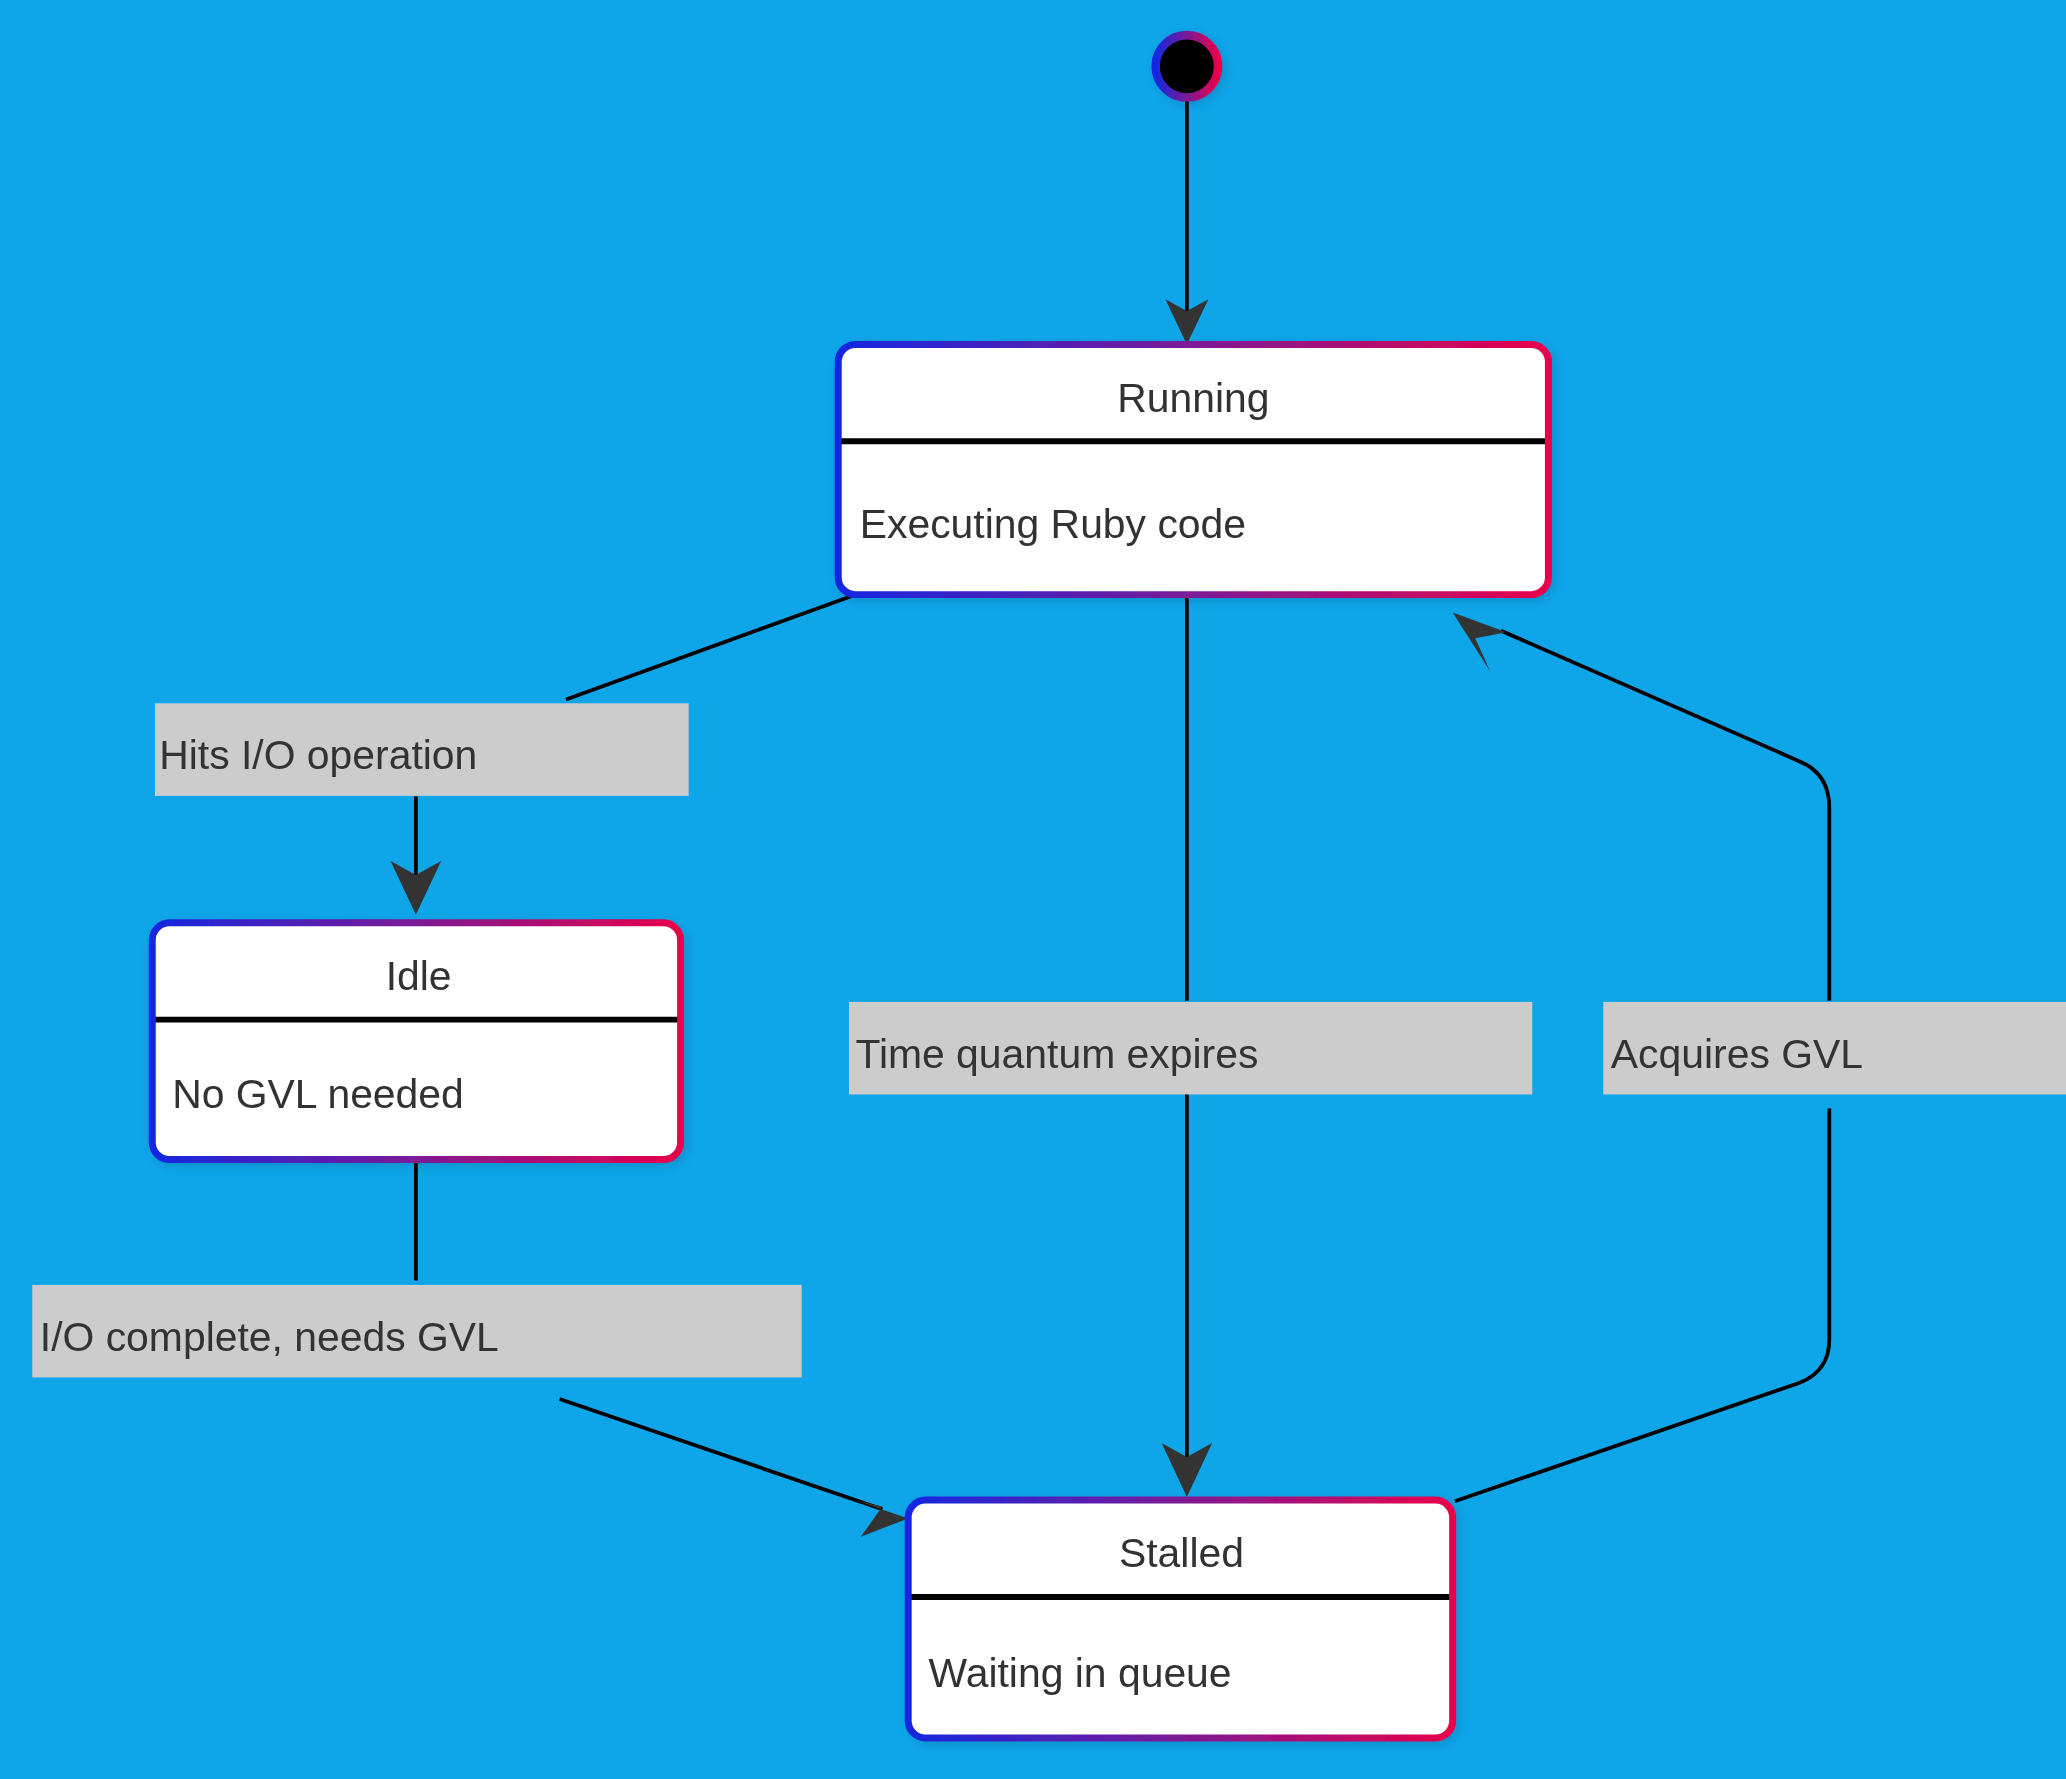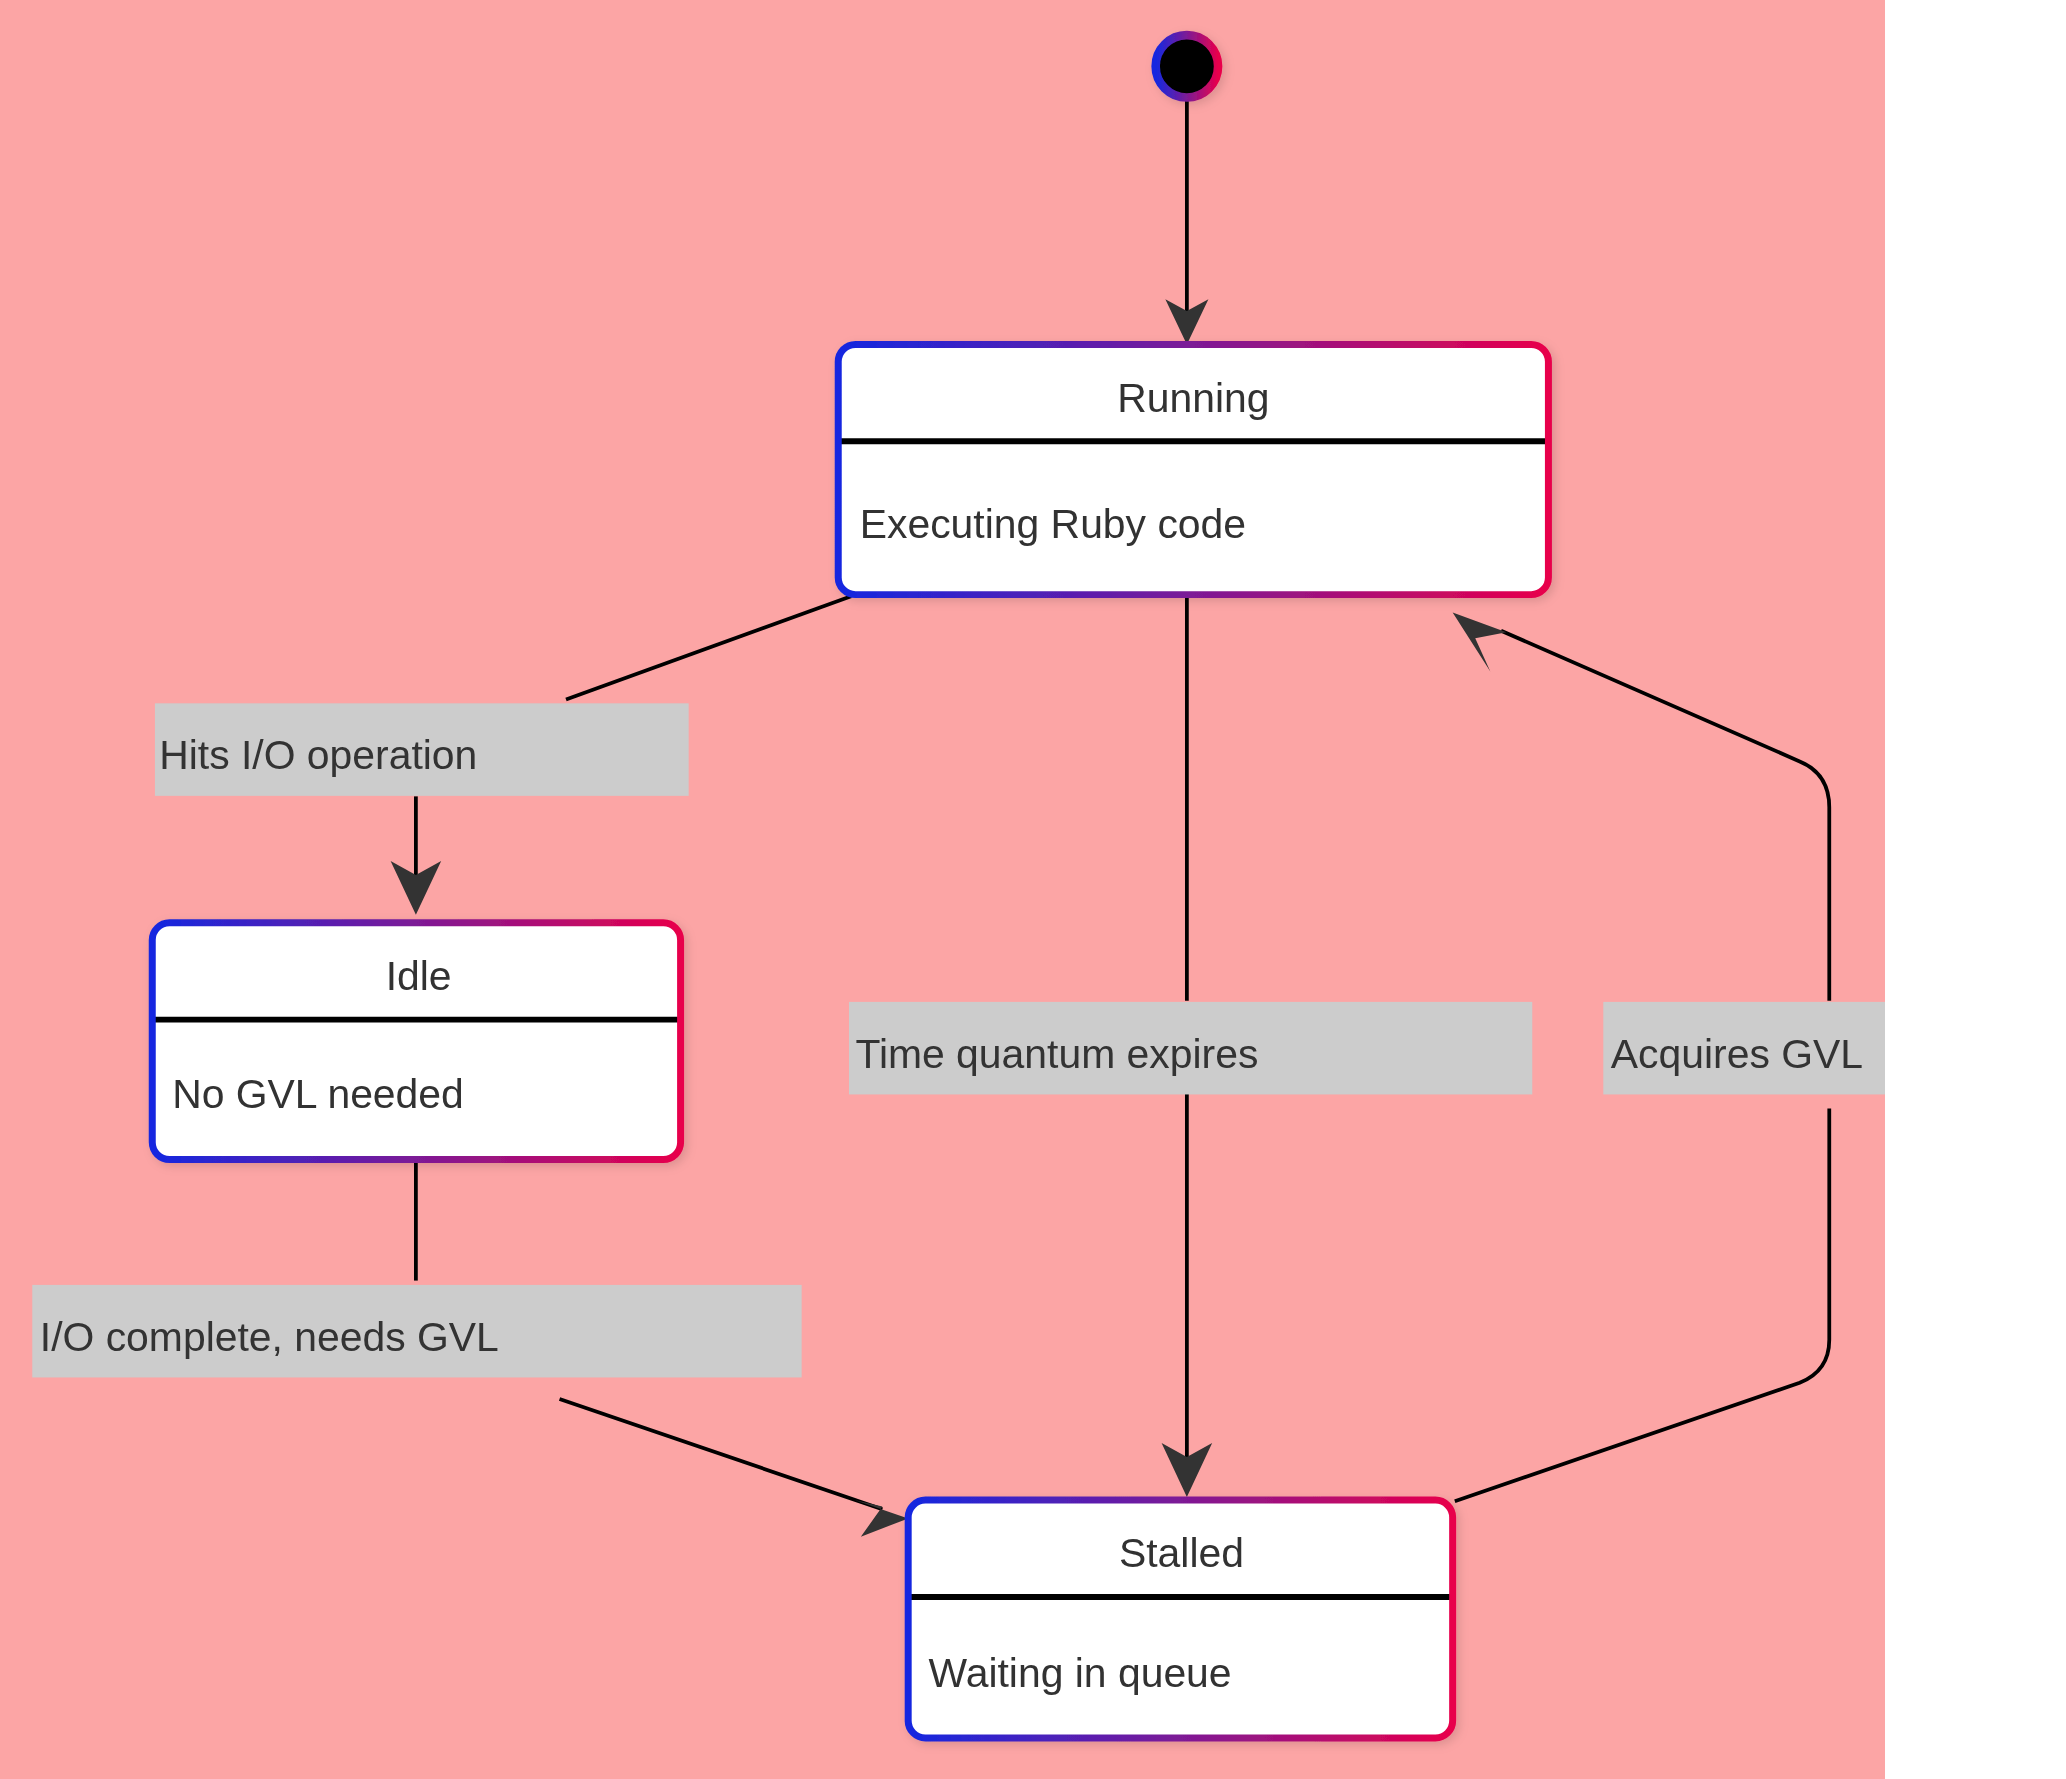--- a/index.html
+++ b/index.html
@@ -6,23 +6,23 @@
   html, body {
     margin: 0;
     padding: 0;
     background: #ffffff;
   }
   body {
     font-family: "Liberation Sans", sans-serif;
   }
   #diagram-root {
     position: relative;
-    width: 1885px;
+    width: 2066px;
     height: 1780px;
-    background: #fca5a5;
+    background: #0ea5e9;
     overflow: hidden;
     text-align: center;
   }
   #diagram-svg {
     position: absolute;
     left: 0;
     top: 0;
     width: 2066px;
     height: 1780px;
   }

